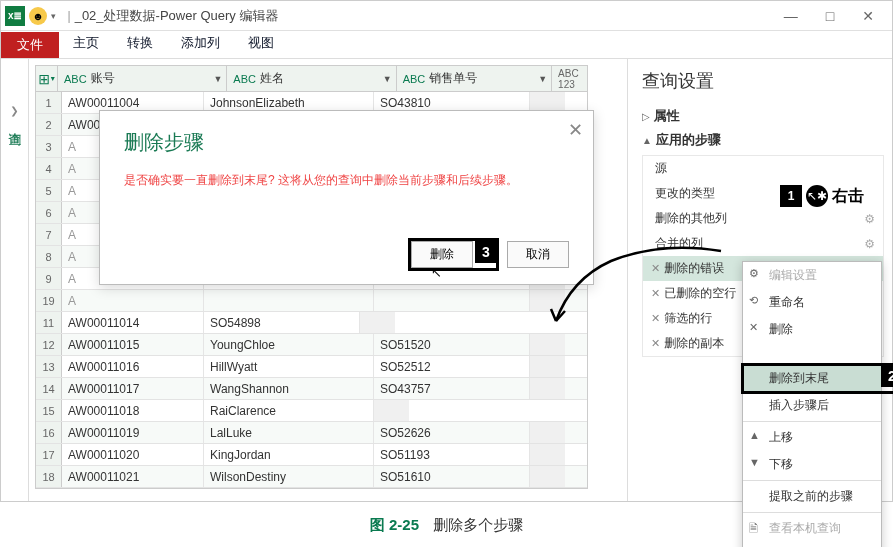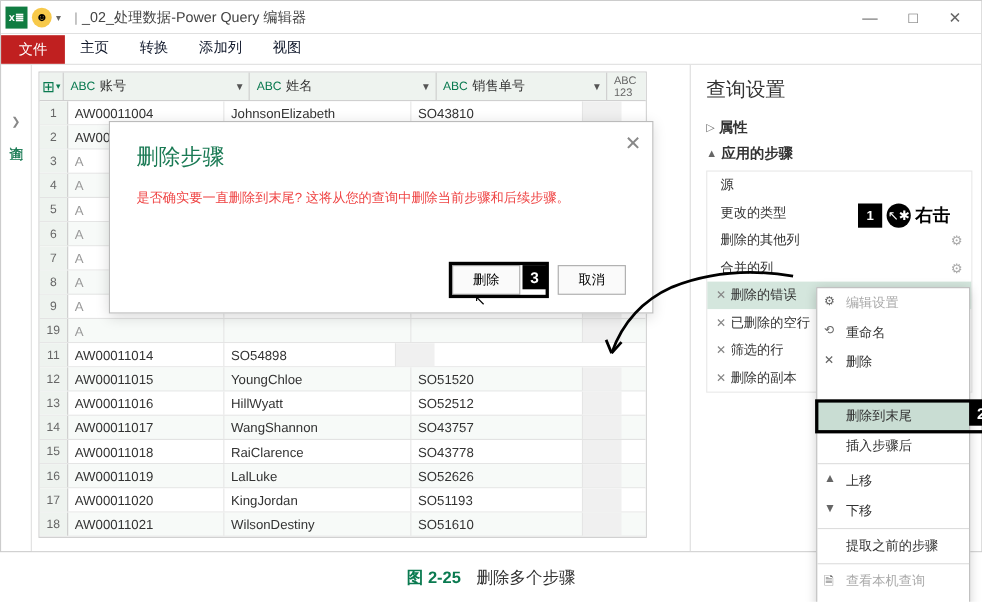--- a/index.html
+++ b/index.html
@@ -246,21 +246,20 @@
               <div class="rn">14</div>
               <div class="c c1">AW00011017</div>
               <div class="c c2">WangShannon</div>
               <div class="c c3">SO43757</div>
               <div class="c c4"></div>
             </div>
             <div class="row">
               <div class="rn">15</div>
               <div class="c c1">AW00011018</div>
               <div class="c c2">RaiClarence</div>
-              <div class="c c3">SO43778</div>
               <div class="c c4"></div>
             </div>
             <div class="row">
               <div class="rn">16</div>
               <div class="c c1">AW00011019</div>
               <div class="c c2">LalLuke</div>
               <div class="c c3">SO52626</div>
               <div class="c c4"></div>
             </div>
             <div class="row">

